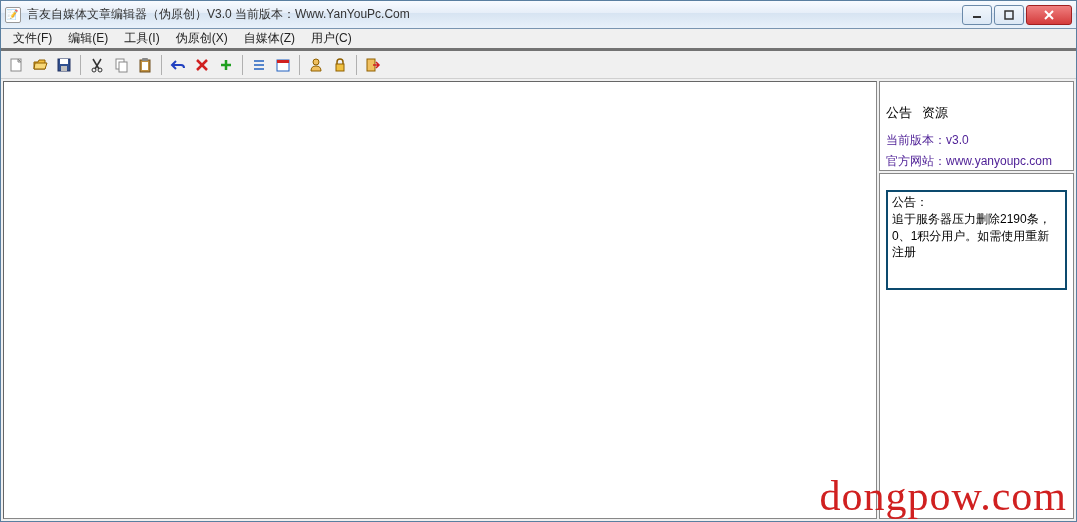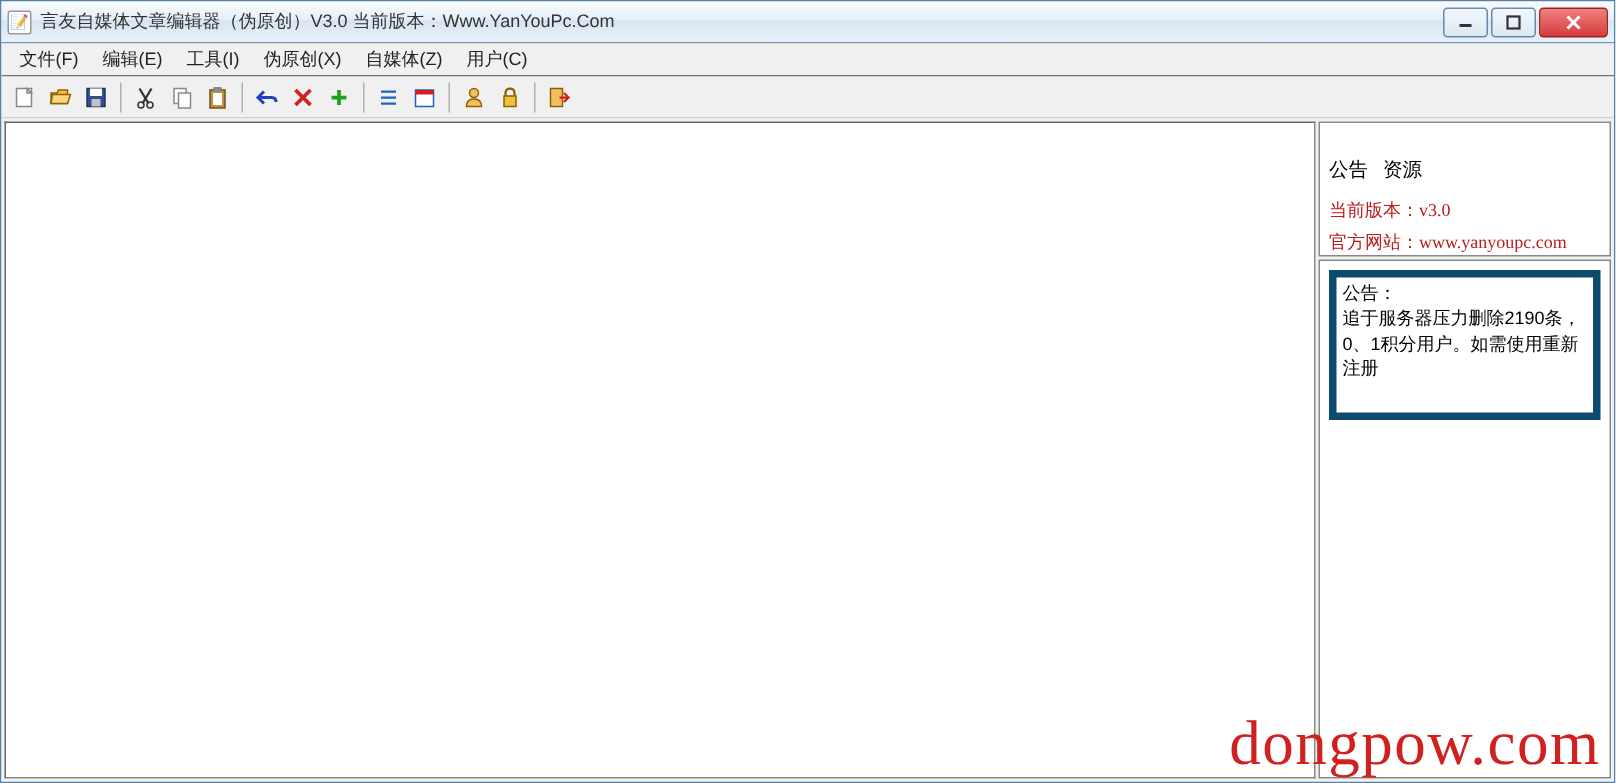--- a/index.html
+++ b/index.html
@@ -54,21 +54,21 @@
       background: linear-gradient(to bottom, #f08080, #d43c3c);
       color: #fff;
       border-color: #a02020;
     }
     .menubar {
       height: 22px;
       background: #f0f0f0;
       display: flex;
       align-items: center;
       padding: 0 4px;
-      border-bottom: 1px solid #737373;
+      border-bottom: 3px solid #737373;
     }
     .menu-item {
       padding: 2px 8px;
       color: #222;
       cursor: pointer;
     }
     .toolbar {
       height: 28px;
       background: #f0f0f0;
       display: flex;
@@ -116,33 +116,33 @@
       padding: 20px 6px;
       height: 90px;
     }
     .side-tabs {
       display: flex; gap: 10px;
       padding: 2px 0 6px 0;
       font-size: 13px;
     }
     .side-tab { cursor: pointer; }
     .side-line { font-size: 12px; margin: 4px 0; }
-    .blue-link { color: #b91c1c; font-family: Liberation Serif, serif; }
+    .blue-link { color: #4c1d95; }
     .side-bottom {
       flex: 1;
       background: #fff;
       border: 1px solid #888;
       padding: 4px 6px;
       font-size: 12px;
       line-height: 1.4;
     }
     .announcement-text { 
-      margin-top: 2px; 
+      margin-top: 12px; 
       height: 100px;
-      border: 5px solid #0c4a6e;
+      border: 2px solid #0c4a6e;
       padding: 2px 4px;
       overflow: hidden;
     }
     .watermark {
       position: absolute;
       bottom: 2px;
       right: 10px;
       font-family: "Times New Roman", serif;
       font-size: 42px;
       color: #d02020;

